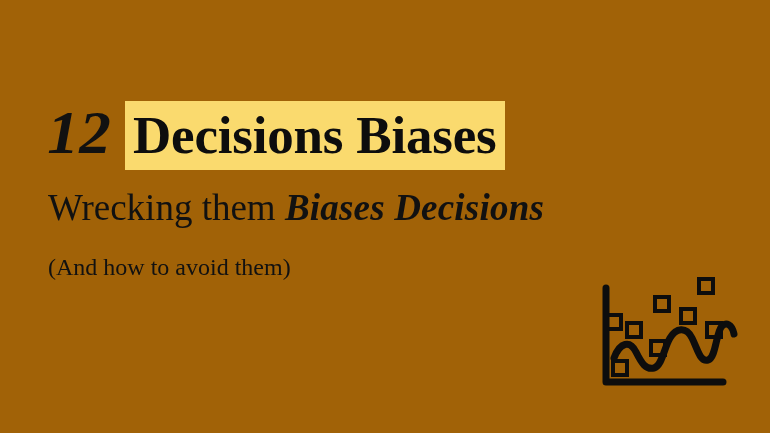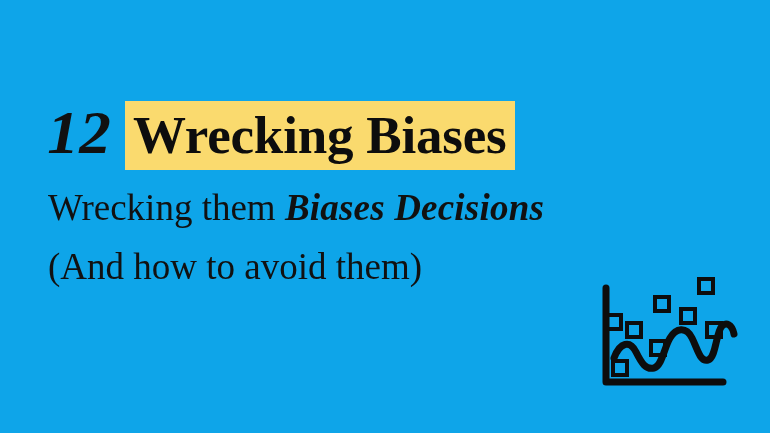--- a/index.html
+++ b/index.html
@@ -10,21 +10,21 @@
     width: 770px;
     height: 433px;
     background: #e8e8e8;
     font-family: "Liberation Serif", "DejaVu Serif", serif;
     overflow: hidden;
   }
   .slide {
     position: relative;
     width: 770px;
     height: 433px;
-    background: #0ea5e9;
+    background: #a16207;
   }
 
   
   .headline-block {
     position: absolute;
     left: 48px;
     top: 96px;
     width: 600px;
   }
 
@@ -80,21 +80,21 @@
   }
 
   .subtitle-one .emphasis {
     font-weight: bold;
     font-style: italic;
     letter-spacing: 0.2px;
   }
 
   .subtitle-two {
     top: 245px;
-    font-size: 37px;
+    font-size: 24px;
     line-height: 44px;
     font-weight: normal;
   }
 
   
   .chart-illustration {
     position: absolute;
     left: 592px;
     top: 272px;
     width: 148px;
@@ -107,21 +107,21 @@
   }
 </style>
 </head>
 <body>
 
 <div class="slide">
 
   <div class="headline-block">
     <div class="title-row">
       <span class="count-numeral">12</span>
-      <span class="title-highlight">Wrecking Biases</span>
+      <span class="title-highlight">Decisions Biases</span>
     </div>
   </div>
 
   <div class="subtitle-line subtitle-one">
     <span class="plain">Wrecking them </span><span class="emphasis">Biases Decisions</span>
   </div>
 
   <div class="subtitle-line subtitle-two">(And how to avoid them)</div>
 
   <div class="chart-illustration">

